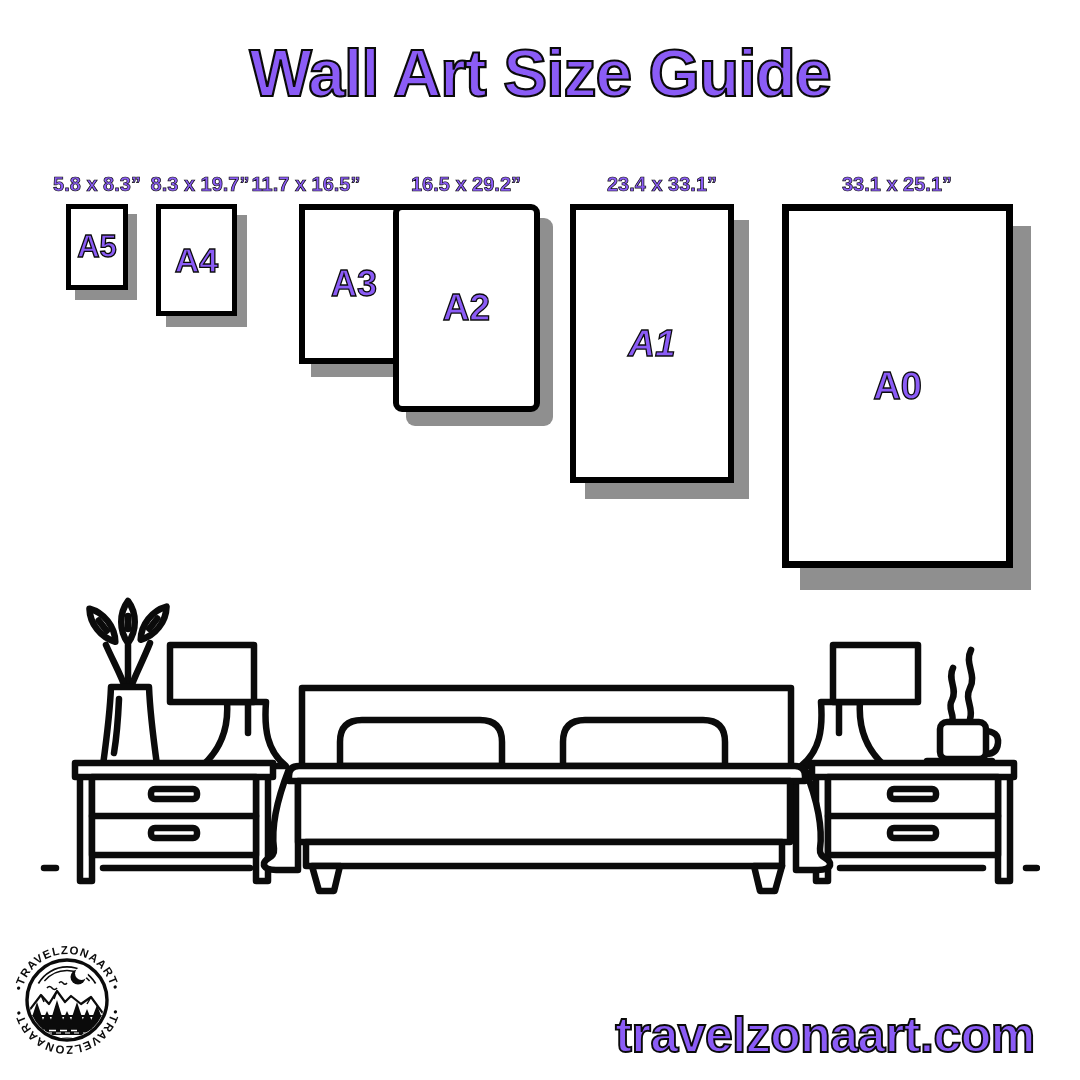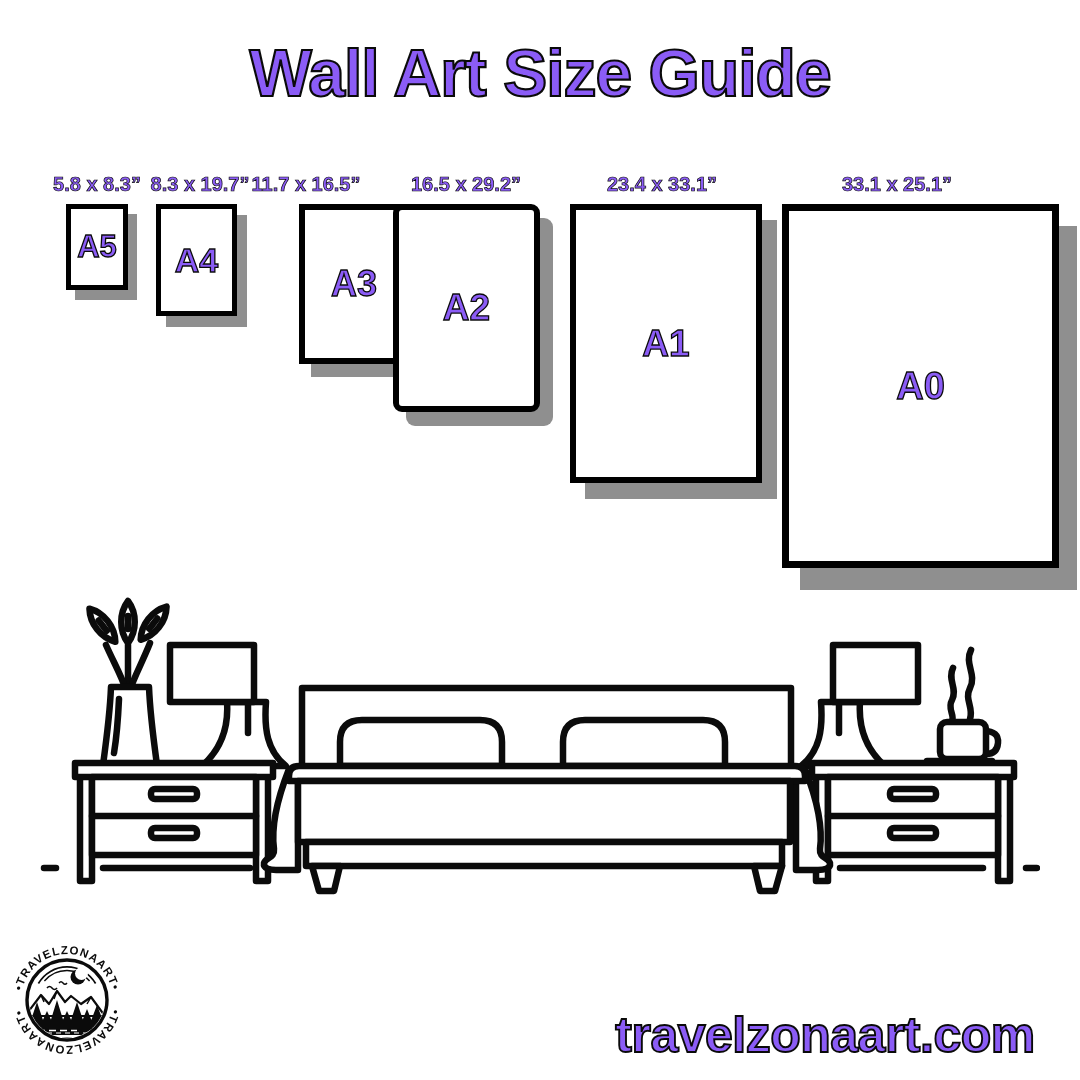--- a/index.html
+++ b/index.html
@@ -21,22 +21,22 @@
   .dim-a2{left:466px}.dim-a1{left:662px}.dim-a0{left:897px}
   .frame{
     position:absolute;top:204px;box-sizing:border-box;background:#fff;
     border:5px solid #000;display:flex;align-items:center;justify-content:center;
   }
   .frame .letter{font-weight:700;-webkit-text-stroke:1.3px #0a0a0a;}
   .a5{left:66px;width:62px;height:86px;box-shadow:9px 10px 0 #8f8f8f;font-size:31px;}
   .a4{left:156px;width:81px;height:112px;box-shadow:10px 11px 0 #8f8f8f;font-size:34px;}
   .a3{left:263px;width:110px;height:160px;border-width:6px;box-shadow:12px 13px 0 #8f8f8f;font-size:36px;margin-left:36px;}
   .a2{left:393px;width:147px;height:208px;border-width:6px;box-shadow:13px 14px 0 #8f8f8f;font-size:37px;border-radius:9px;}
-  .a1{left:570px;width:192px;height:279px;border-width:6px;box-shadow:15px 16px 0 #8f8f8f;font-size:37px;}
-  .a0{left:782px;width:277px;height:364px;border-width:7px;box-shadow:18px 22px 0 #8f8f8f;font-size:38px;}
+  .a1{left:570px;width:164px;height:279px;border-width:6px;box-shadow:15px 16px 0 #8f8f8f;font-size:37px;font-style:italic;}
+  .a0{left:782px;width:231px;height:364px;border-width:7px;box-shadow:18px 22px 0 #8f8f8f;font-size:38px;}
   .scene{position:absolute;left:40px;top:595px;width:1000px;height:300px;}
   .logo{position:absolute;left:7px;top:940px;width:120px;height:120px;}
   .website{
     position:absolute;left:560px;top:1006px;width:530px;text-align:center;
     font-size:50px;font-weight:700;letter-spacing:-0.5px;
     -webkit-text-stroke:1.9px #0a0a0a;white-space:nowrap;
   }
   
   .ln{stroke:#0b0b0b;stroke-width:6.5;stroke-linecap:round;stroke-linejoin:round;fill:none;}
   .wf{fill:#ffffff;}

